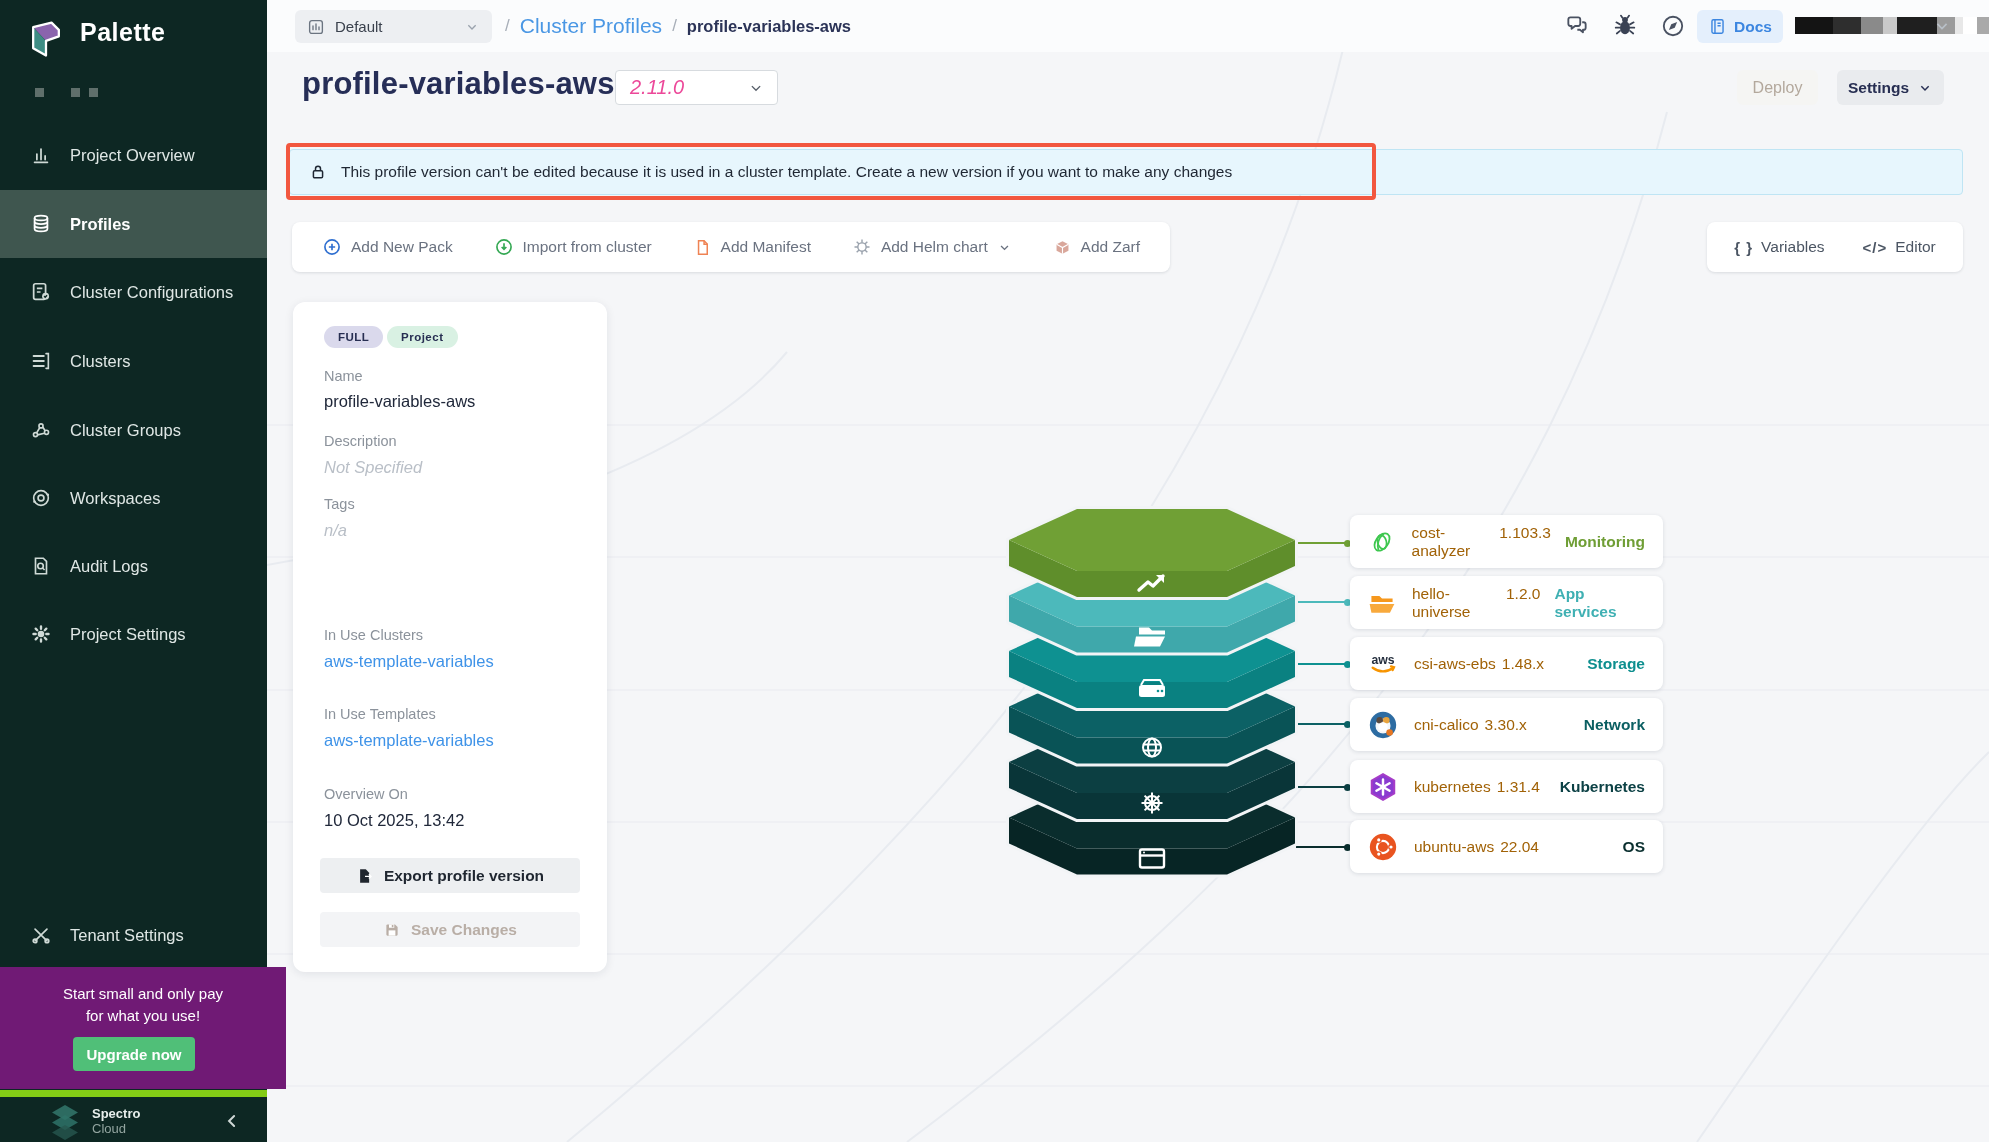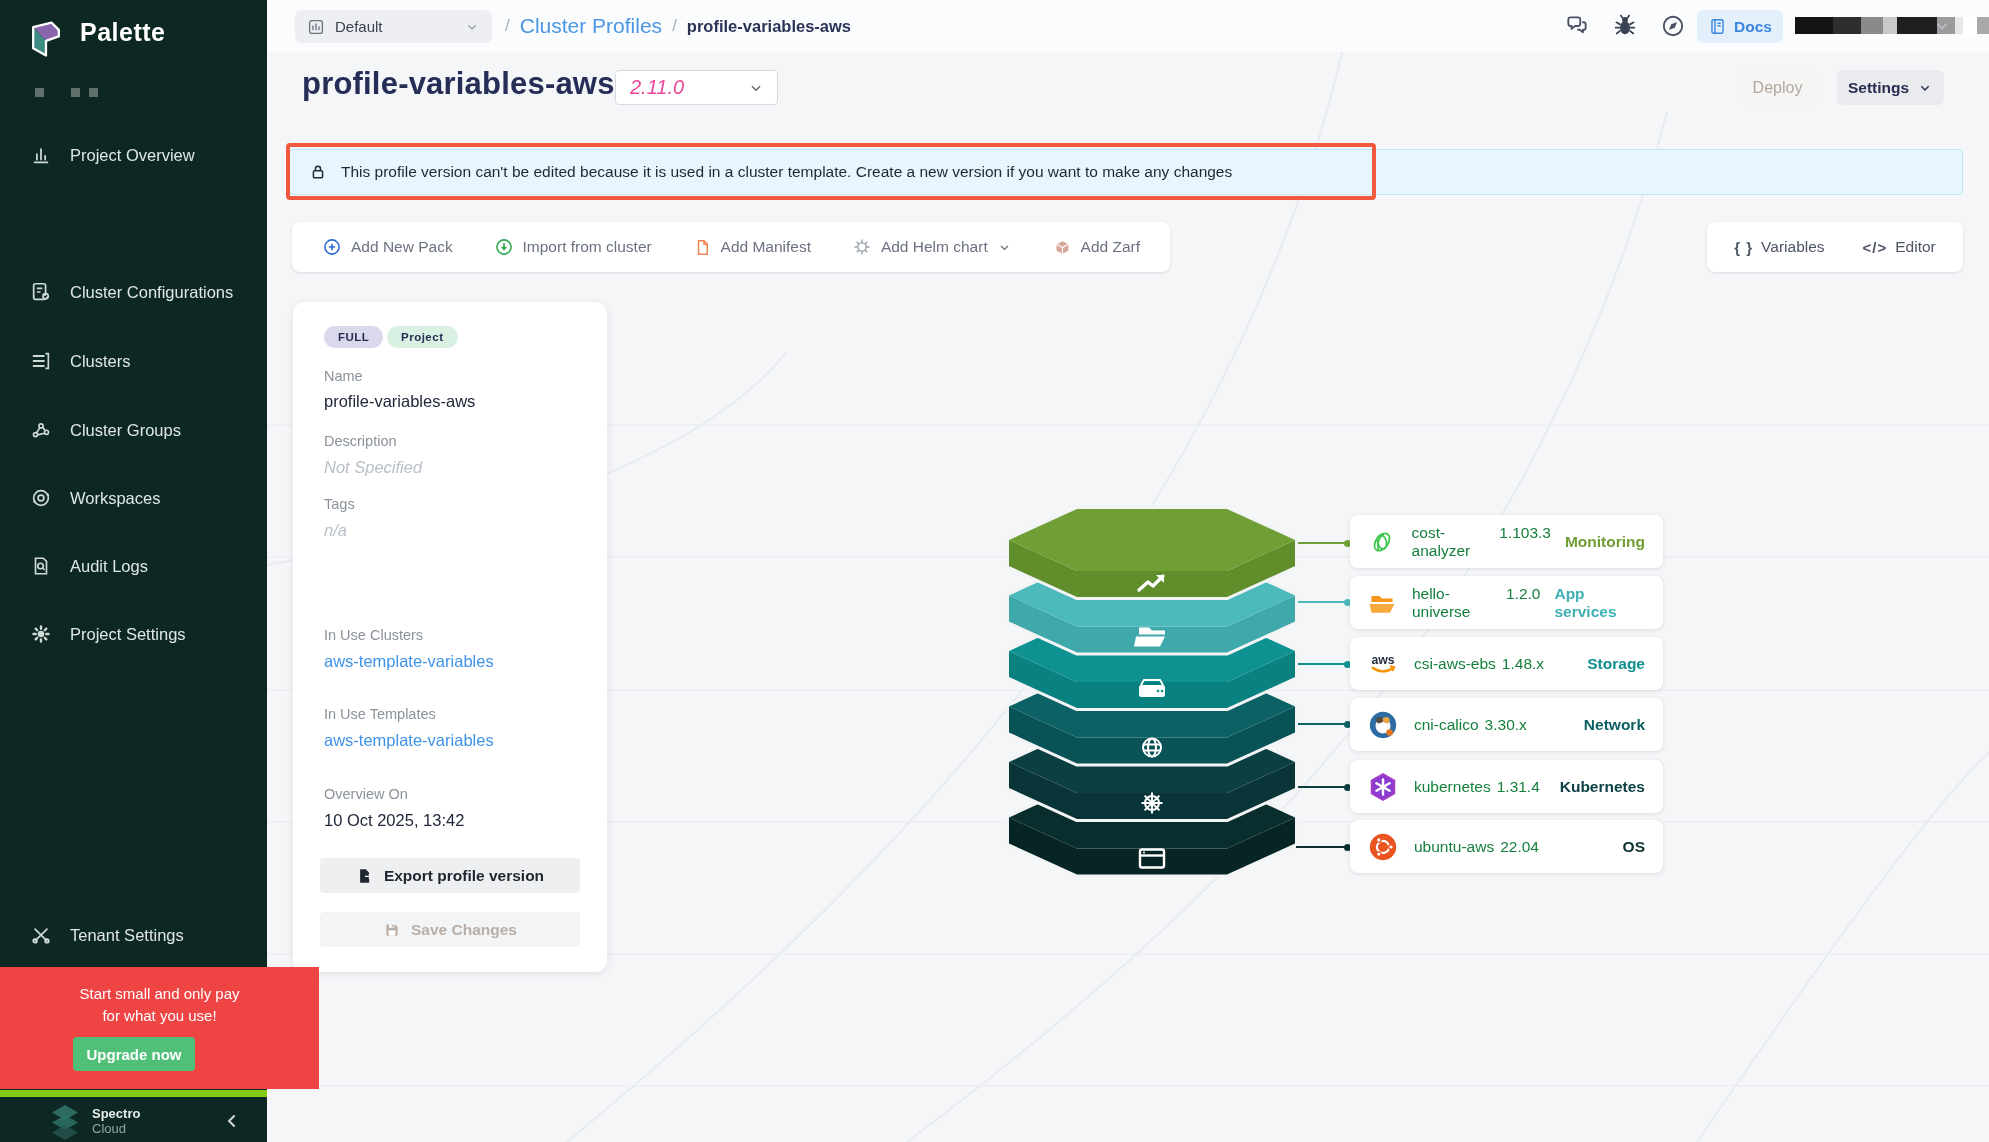--- a/index.html
+++ b/index.html
@@ -9,21 +9,21 @@
 
   
   .sidebar { position:absolute; left:0; top:0; width:267px; height:1142px; background:#0D2723; z-index:20; }
   .logo-row { position:absolute; left:24px; top:18px; display:flex; align-items:flex-start; gap:12px; }
   .logo-text { color:#fff; font-size:25px; font-weight:600; letter-spacing:.5px; }
   .redacted-sq { position:absolute; width:9px; height:9px; background:#5f6f6b; top:88px; }
   .nav-item { position:absolute; left:0; width:267px; height:68px; display:flex; align-items:center; gap:18px; padding-left:30px; color:#dfe7e5; font-size:16.5px; cursor:pointer; }
   .nav-item .nicon { width:22px; height:22px; flex:0 0 22px; color:#cfdad6; }
   .nav-item.active { background:#3F564F; color:#ffffff; font-weight:700; }
   .nav-item.active .nicon { color:#ffffff; }
-  .promo { position:absolute; left:0; top:967px; width:319px; height:122px; background:#ef4444; text-align:center; }
+  .promo { position:absolute; left:0; top:967px; width:286px; height:122px; background:#701a75; text-align:center; }
   .promo-line { color:#fff; font-size:15px; font-weight:500; line-height:22px; }
   .upgrade-btn { position:absolute; left:73px; top:70px; width:122px; height:34px; border:none; border-radius:4px; color:#fff; font-size:15px; font-weight:600; font-family:inherit; cursor:pointer; }
   .side-footer { position:absolute; left:0; top:1090px; width:267px; height:52px; border-top:7px solid #84cc16; }
   .footer-brand { position:absolute; left:92px; top:9px; font-size:13px; color:#e7eeec; font-weight:700; line-height:15px; }
   .footer-brand .sub { color:#93a5a0; font-weight:400; }
   .collapse-ic { position:absolute; left:222px; top:14px; width:20px; height:20px; color:#cfd8d6; cursor:pointer; }
 
   
   .topbar { position:absolute; left:267px; top:0; width:1722px; height:52px; background:#fbfcfd; z-index:10; }
   .proj-select { position:absolute; left:295px; top:10px; width:197px; height:33px; background:#edeff2; border-radius:6px; display:flex; align-items:center; padding:0 12px; gap:10px; cursor:pointer; z-index:11; }
@@ -71,21 +71,21 @@
 
   
   .content-bg { position:absolute; left:267px; top:52px; width:1722px; height:1090px; background:#f5f6f8; z-index:0; }
 
   
   .hexstack { position:absolute; left:992px; top:506px; width:320px; height:386px; z-index:4; }
   .connector { position:absolute; width:52px; height:2px; z-index:3; background:currentColor; }
   .connector::after { content:""; position:absolute; right:-3px; top:-2.5px; width:7px; height:7px; border-radius:50%; background:currentColor; }
   .pack-card { position:absolute; left:1350px; width:313px; height:53px; background:#fff; border-radius:8px; box-shadow:0 1px 4px rgba(20,30,60,.12); display:flex; align-items:center; padding:0 18px 0 16px; gap:14px; z-index:4; cursor:pointer; }
   .pack-ic { width:34px; height:34px; display:flex; align-items:center; justify-content:center; }
-  .pack-name { font-size:15.5px; color:#15803d; display:flex; gap:6px; }
+  .pack-name { font-size:15.5px; color:#a16207; display:flex; gap:6px; }
   .pack-cat { margin-left:auto; font-size:15.5px; font-weight:600; }
 </style>
 </head>
 <body>
 
 <div class="content-bg">
   <svg width="1722" height="1090" viewBox="0 0 1722 1090">
     <g stroke="#ecEEF3" stroke-width="1.5">
       <line x1="0" y1="373" x2="1722" y2="373"></line>
         <line x1="0" y1="505" x2="1722" y2="505"></line>
@@ -118,20 +118,31 @@
   <span class="redacted-sq" style="left:71px;"></span>
   <span class="redacted-sq" style="left:89px;"></span>
 
   <div class="nav-item" style="top:121px;">
     <span class="nicon">
       <svg viewBox="0 0 24 24" width="22" height="22" fill="none" stroke="currentColor" stroke-width="1.9" stroke-linecap="round">
           <path d="M5 20h14M7.5 17v-6M12 17V5.5M16.5 17v-4"></path>
         </svg>
     </span>
     <span>Project Overview</span>
+  </div>
+  <div class="nav-item active" style="top:190px;">
+    <span class="nicon">
+      <svg viewBox="0 0 24 24" width="22" height="22" fill="none" stroke="currentColor" stroke-width="1.9">
+          <ellipse cx="12" cy="5.5" rx="7" ry="2.6"></ellipse>
+          <path d="M5 5.5v4c0 1.4 3.1 2.6 7 2.6s7-1.2 7-2.6v-4"></path>
+          <path d="M5 9.5v4c0 1.4 3.1 2.6 7 2.6s7-1.2 7-2.6v-4"></path>
+          <path d="M5 13.5v4c0 1.4 3.1 2.6 7 2.6s7-1.2 7-2.6v-4"></path>
+        </svg>
+    </span>
+    <span>Profiles</span>
   </div>
   <div class="nav-item" style="top:258px;">
     <span class="nicon">
       <svg viewBox="0 0 24 24" width="22" height="22" fill="none" stroke="currentColor" stroke-width="1.9">
           <rect x="4" y="3" width="13" height="17" rx="2"></rect>
           <path d="M7.5 8h6M7.5 12h4"></path>
           <circle cx="17" cy="16.5" r="3.8" fill="currentColor" stroke="none"></circle>
           <path d="M15.4 16.5l1.2 1.2 2-2.2" stroke="#0d2723" stroke-width="1.6"></path>
         </svg>
     </span>

